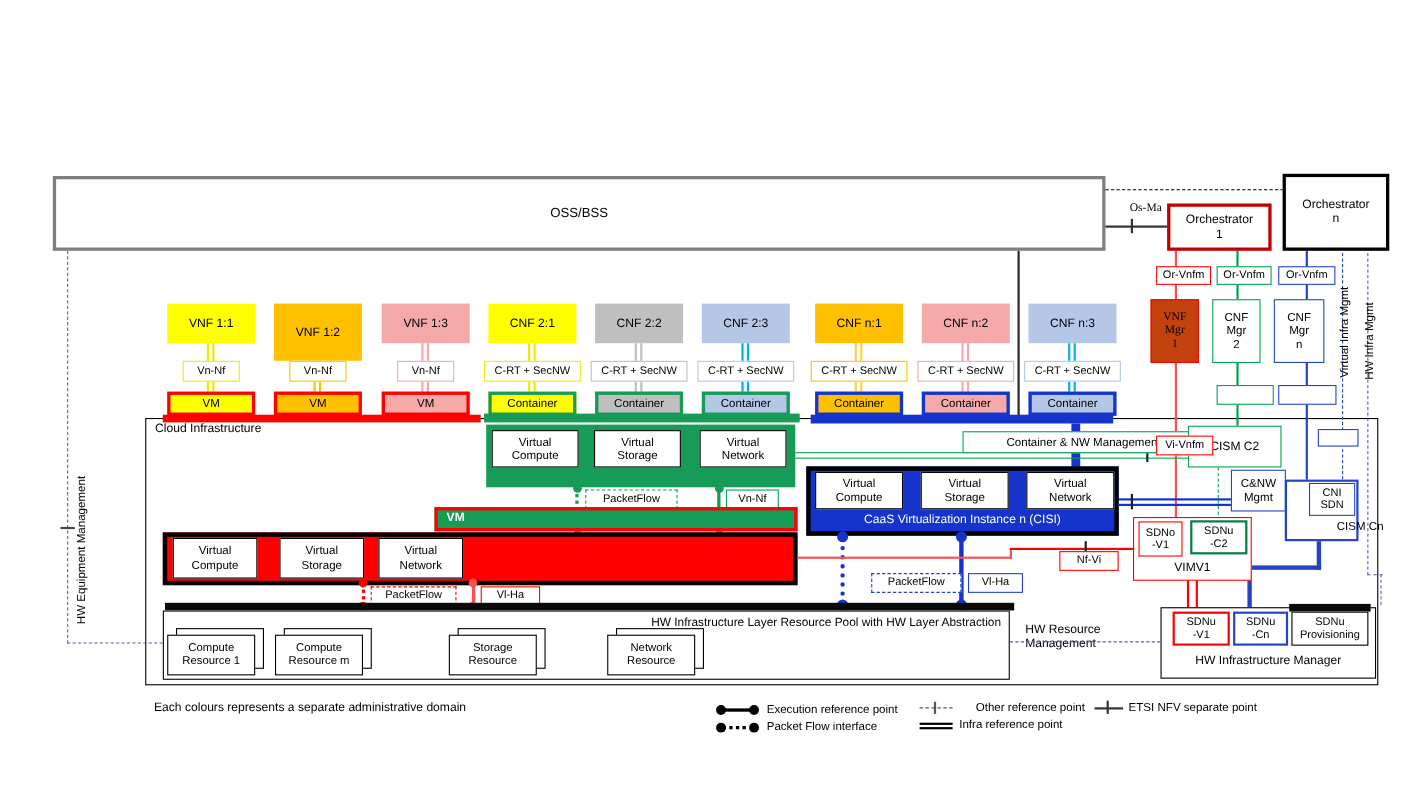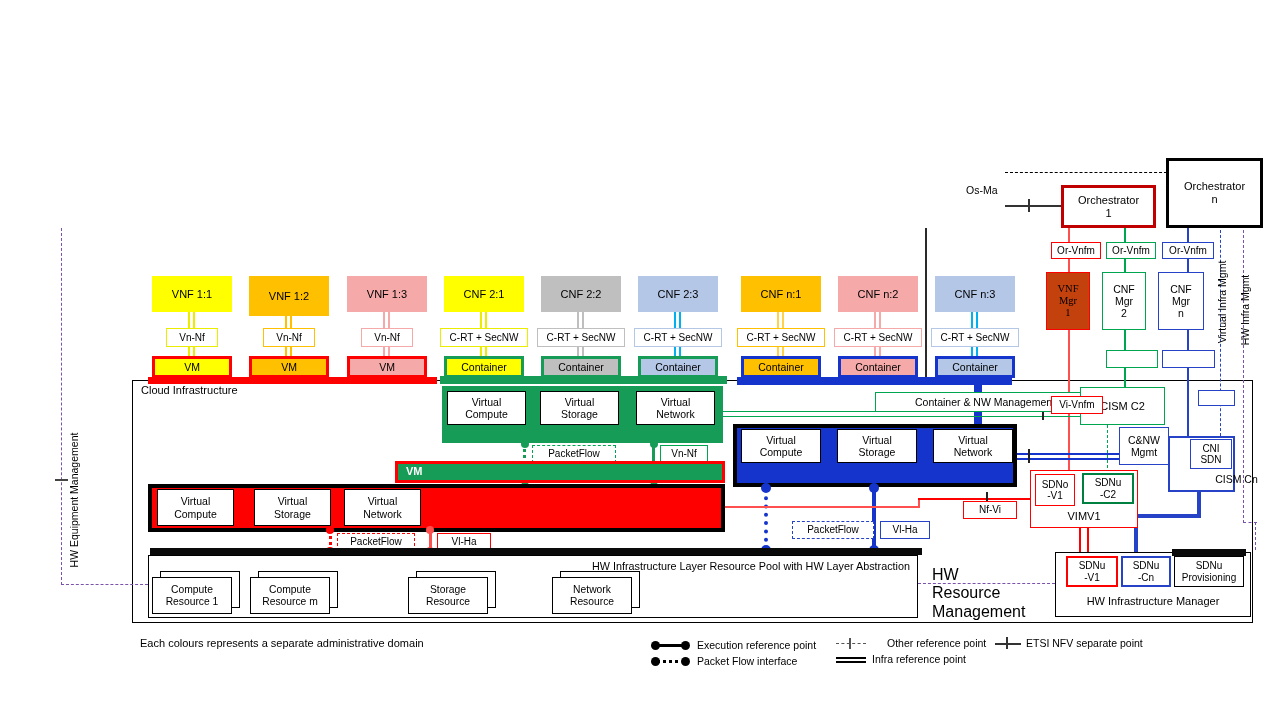--- a/index.html
+++ b/index.html
@@ -18,46 +18,47 @@
 </head>
 <body>
 
 <div id="stage">
 
   <div class="a box" style="left:132px;top:380px;width:1121px;height:243px;border-width:1.5px;"></div>
   <div class="a txt f11" style="left:141px;top:384px;width:170px;height:14px;">Cloud  Infrastructure</div>
 
   <div class="a" style="left:925px;top:228px;width:1.5px;height:152px;background:#2a2a2a;"></div>
 
+  <div class="a box c f12" style="left:48px;top:160px;width:957px;height:68px;border:3px solid #7F7F7F;">OSS/BSS</div>
 
   <div class="a" style="left:1005px;top:172px;width:162px;height:0;border-top:1.5px dashed #000;"></div>
   <div class="a" style="left:1005px;top:205px;width:56px;height:1.5px;background:#333;"></div>
   <div class="a" style="left:1028px;top:199px;width:1.5px;height:13px;background:#333;"></div>
-  <div class="a txt f105" style="left:966px;top:184px;width:50px;height:13px;">Os-Ma</div>
+  <div class="a txt f105" style="left:1027px;top:184px;width:50px;height:13px;font-family:Liberation Serif, serif;">Os-Ma</div>
 
   <div class="a" style="left:1068px;top:228px;width:2px;height:242px;background:#FF5050;"></div>
   <div class="a" style="left:1124px;top:228px;width:1.6px;height:159px;background:#00A550;"></div>
   <div class="a" style="left:1187px;top:228px;width:2px;height:212px;background:#2643C8;"></div>
   <div class="a" style="left:1220px;top:230px;width:0;height:206px;border-left:1.5px dashed #2643C8;"></div>
   <div class="a" style="left:1243px;top:230px;width:0;height:293px;border-left:1.5px dashed #7B52AB;"></div>
   <div class="a" style="left:1243px;top:522px;width:14px;height:0;border-top:1.5px dashed #7B52AB;"></div>
   <div class="a" style="left:1255px;top:522px;width:0;height:28px;border-left:1.5px dashed #7B52AB;"></div>
 
   <div class="a box c f11" style="left:1061px;top:185px;width:95px;height:43px;border:3.5px solid #C00000;">Orchestrator
 1</div>
   <div class="a box c f11" style="left:1166px;top:158px;width:97px;height:70px;border:3px solid #000;">Orchestrator
 n</div>
 
   <div class="a" style="left:188px;top:312px;width:7px;height:46px;border-left:2px solid #ECEC00;border-right:2px solid #ECEC00;"></div>
   <div class="a c f11" style="left:152px;top:276px;width:80px;height:36px;background:#FFFF00;">VNF 1:1</div>
   <div class="a box c f10" style="left:166px;top:328px;width:52px;height:19px;border:1.2px solid #ECEC00;">Vn-Nf</div>
   <div class="a c f105" style="left:152px;top:356px;width:80px;height:22px;background:#FFFF00;border:3px solid #FF0000;">VM</div>
 
   <div class="a" style="left:285px;top:312px;width:7px;height:46px;border-left:2px solid #FFC000;border-right:2px solid #FFC000;"></div>
-  <div class="a c f11" style="left:249px;top:276px;width:80px;height:40px;background:#FFC000;">VNF 1:2</div>
+  <div class="a c f11" style="left:249px;top:276px;width:80px;height:52px;background:#FFC000;">VNF 1:2</div>
   <div class="a box c f10" style="left:263px;top:328px;width:52px;height:19px;border:1.2px solid #FFC000;">Vn-Nf</div>
   <div class="a c f105" style="left:249px;top:356px;width:80px;height:22px;background:#FFC000;border:3px solid #FF0000;">VM</div>
 
   <div class="a" style="left:383px;top:312px;width:7px;height:46px;border-left:2px solid #F5A9A9;border-right:2px solid #F5A9A9;"></div>
   <div class="a c f11" style="left:347px;top:276px;width:80px;height:36px;background:#F5A9A9;">VNF 1:3</div>
   <div class="a box c f10" style="left:361px;top:328px;width:52px;height:19px;border:1.2px solid #F5A9A9;">Vn-Nf</div>
   <div class="a c f105" style="left:347px;top:356px;width:80px;height:22px;background:#F5A9A9;border:3px solid #FF0000;">VM</div>
 
   <div class="a" style="left:480px;top:312px;width:7px;height:46px;border-left:2px solid #ECEC00;border-right:2px solid #ECEC00;"></div>
   <div class="a c f11" style="left:444px;top:276px;width:80px;height:36px;background:#FFFF00;">CNF 2:1</div>
@@ -139,20 +140,21 @@
   <div class="a c f10" style="left:337px;top:533px;width:78px;height:18px;background:#fff;border:1.2px dashed #FF0000;">PacketFlow</div>
   <div class="a c f10" style="left:437px;top:533px;width:54px;height:18px;background:#fff;border:1.2px solid #FF0000;">Vl-Ha</div>
 
   <div class="a" style="left:733px;top:424px;width:284px;height:63px;background:#1434CB;border:4px solid #000;"></div>
   <div class="a box c f105" style="left:741px;top:429px;width:80px;height:34px;border-width:1.2px;">Virtual
 Compute</div>
   <div class="a box c f105" style="left:837px;top:429px;width:80px;height:34px;border-width:1.2px;">Virtual
 Storage</div>
   <div class="a box c f105" style="left:933px;top:429px;width:80px;height:34px;border-width:1.2px;">Virtual
 Network</div>
+  <div class="a c f11 white" style="left:741px;top:464px;width:268px;height:16px;">CaaS Virtualization Instance n (CISI)</div>
 
   <div class="a" style="left:764px;top:488px;width:0;height:62px;border-left:4px dotted #1434CB;"></div>
   <div class="a" style="left:872px;top:488px;width:4px;height:62px;background:#1434CB;"></div>
   <div class="dot" style="left:761px;top:483px;width:10px;height:10px;background:#1434CB;"></div>
   <div class="dot" style="left:761px;top:545px;width:10px;height:10px;background:#1434CB;"></div>
   <div class="dot" style="left:869px;top:483px;width:10px;height:10px;background:#1434CB;"></div>
   <div class="dot" style="left:869px;top:545px;width:10px;height:10px;background:#1434CB;"></div>
   <div class="a c f10" style="left:792px;top:521px;width:82px;height:18px;background:#fff;border:1.5px dashed #2643C8;">PacketFlow</div>
   <div class="a c f10" style="left:880px;top:521px;width:50px;height:18px;background:#fff;border:1.5px solid #2643C8;">Vl-Ha</div>
 
@@ -222,21 +224,21 @@
   <div class="a box" style="left:258px;top:571px;width:80px;height:37px;border-width:1.2px;"></div>
   <div class="a box c" style="left:250px;top:577px;width:80px;height:37px;border-width:1.2px;font-size:10.3px;">Compute
 Resource m</div>
   <div class="a box" style="left:416px;top:571px;width:80px;height:37px;border-width:1.2px;"></div>
   <div class="a box c" style="left:408px;top:577px;width:80px;height:37px;border-width:1.2px;font-size:10.3px;">Storage
 Resource</div>
   <div class="a box" style="left:560px;top:571px;width:80px;height:37px;border-width:1.2px;"></div>
   <div class="a box c" style="left:552px;top:577px;width:80px;height:37px;border-width:1.2px;font-size:10.3px;">Network
 Resource</div>
 
-  <div class="a txt" style="left:932px;top:566px;width:95px;height:32px;font-size:16px;">HW Resource
+  <div class="a txt" style="left:932px;top:566px;width:95px;height:32px;font-size:11px;">HW Resource
 Management</div>
   <div class="a" style="left:918px;top:583px;width:137px;height:0;border-top:1.5px dashed #7B52AB;"></div>
 
   <div class="a box" style="left:1055px;top:552px;width:196px;height:65px;border-width:1.5px;"></div>
   <div class="a" style="left:1172px;top:549px;width:74px;height:7px;background:#0a0a0a;"></div>
   <div class="a c f10" style="left:1066px;top:556px;width:52px;height:31px;background:#fff;border:2px solid #FF0000;">SDNu
 -V1</div>
   <div class="a c f10" style="left:1121px;top:556px;width:50px;height:31px;background:#fff;border:2px solid #2643C8;">SDNu
 -Cn</div>
   <div class="a c f10" style="left:1174px;top:556px;width:70px;height:31px;background:#fff;border:1.2px solid #000;">SDNu

